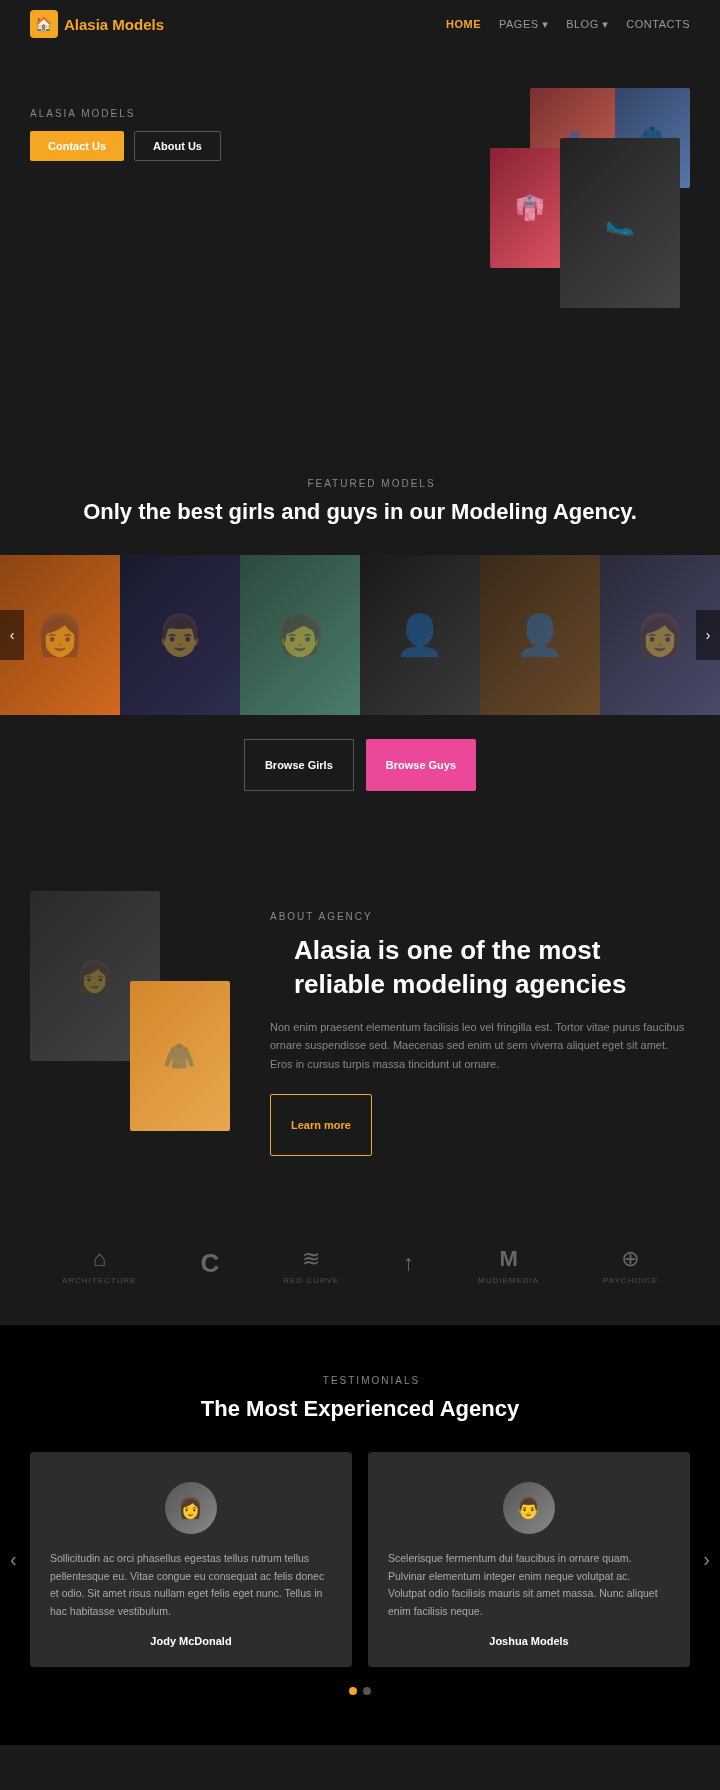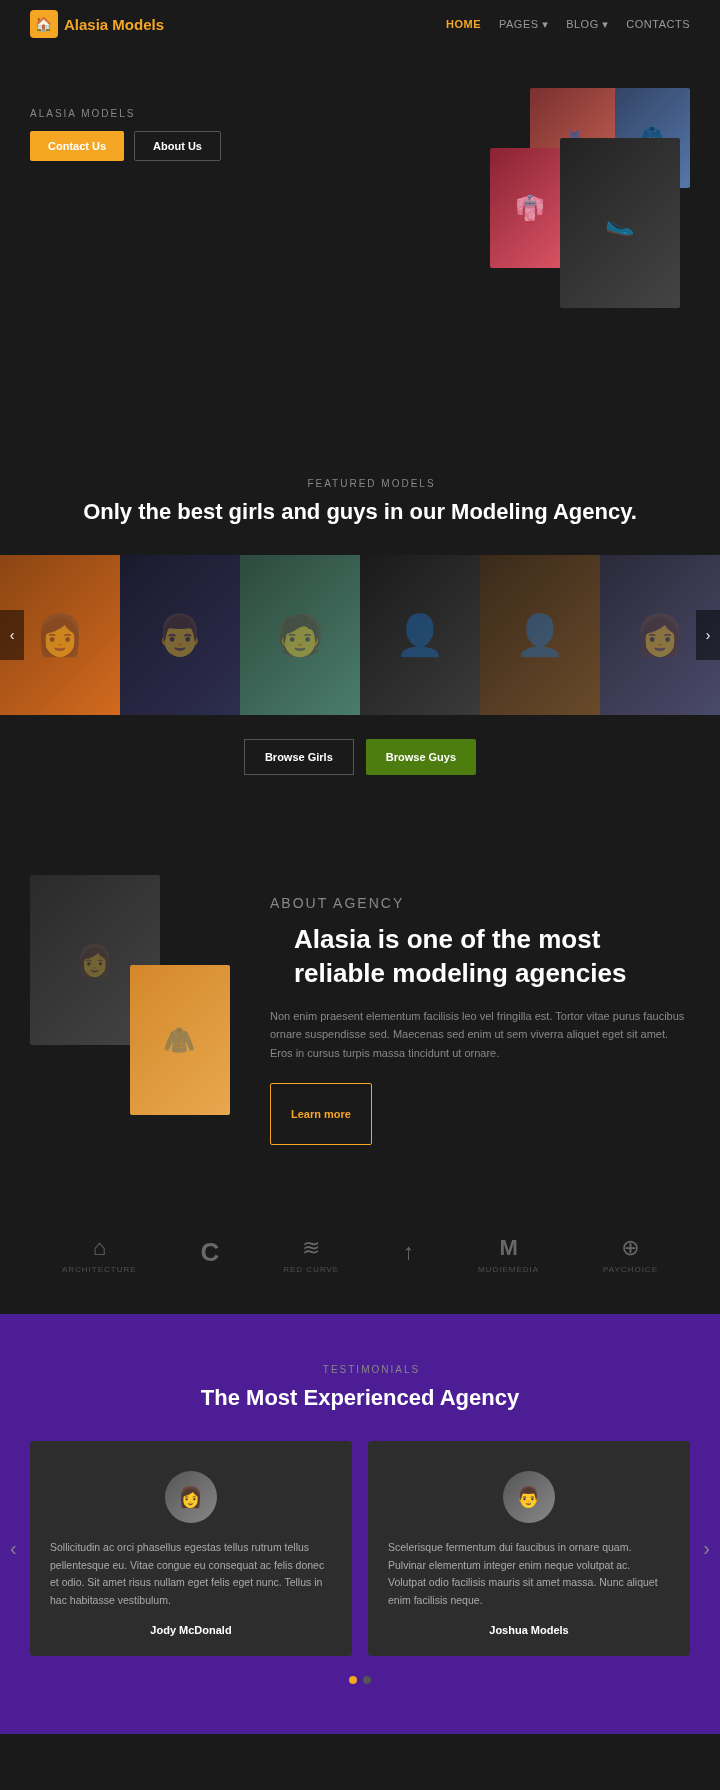--- a/index.html
+++ b/index.html
@@ -242,24 +242,24 @@
       background: transparent;
       color: #fff;
       border: 1px solid #555;
       padding: 8px 20px;
       font-size: 11px;
       font-weight: bold;
       cursor: pointer;
       border-radius: 0;
     }
     .btn-gold {
-      background: #4d7c0f;
+      background: #ec4899;
       color: #fff;
       border: none;
-      padding: 12px 20px;
+      padding: 20px 20px;
       font-size: 11px;
       font-weight: bold;
       cursor: pointer;
       border-radius: 2px;
     }
 
     
     .about-section {
       background: #1a1a1a;
       padding: 60px 30px 60px 30px;
@@ -289,21 +289,21 @@
       bottom: 0;
       right: 0;
       background: linear-gradient(135deg, #d4872a, #e8a84e);
       border-radius: 2px;
     }
     .about-content {
       flex: 1;
       padding-top: 20px;
     }
     .about-label {
-      font-size: 14px;
+      font-size: 10px;
       color: #888;
       letter-spacing: 2px;
       text-transform: uppercase;
       margin-bottom: 12px;
     }
     .about-title {
       font-size: 26px;
       font-weight: bold;
       color: #fff;
       line-height: 1.3;
@@ -348,21 +348,21 @@
     }
     .partner-name {
       font-size: 8px;
       color: #666;
       letter-spacing: 1px;
       text-transform: uppercase;
     }
 
     
     .testimonials-section {
-      background: #4c1d95;
+      background: #000000;
       padding: 50px 30px;
       text-align: center;
     }
     .testimonials-cards {
       display: flex;
       gap: 16px;
       margin-top: 30px;
       position: relative;
     }
     .testimonial-arrow {

